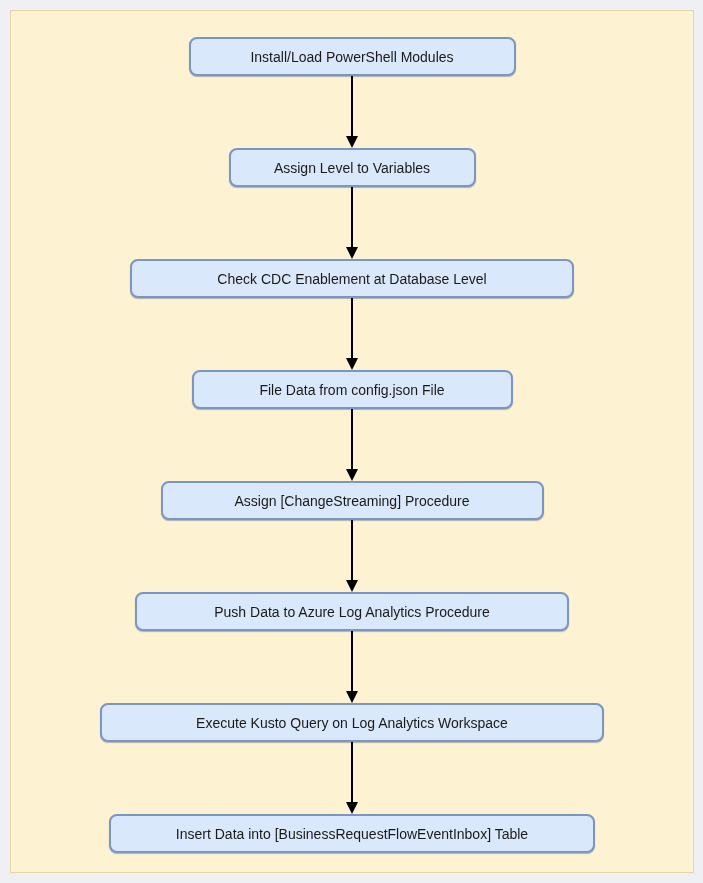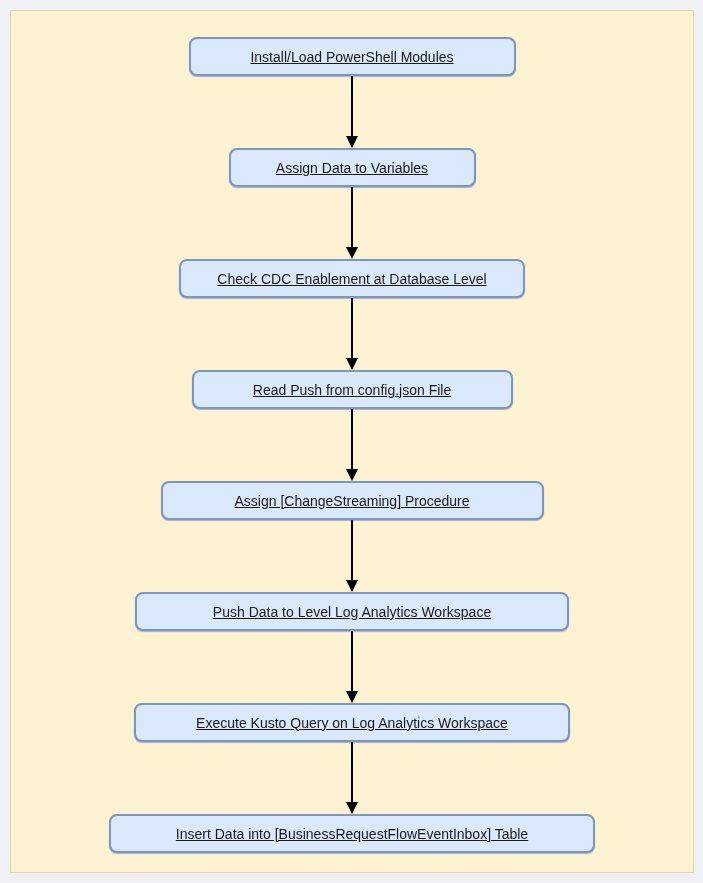--- a/index.html
+++ b/index.html
@@ -36,29 +36,28 @@
     border-radius:8px;
     box-shadow:0 1px 1px rgba(80,100,135,0.45);
     display:flex;
     align-items:center;
     justify-content:center;
     font-size:14px;
     color:var(--node-text);
     text-align:center;
     white-space:nowrap;
     flex:0 0 auto;
-    text-decoration:underline;
   }
   .w0{width:327px}
   .w1{width:247px}
-  .w2{width:346px}
+  .w2{width:444px}
   .w3{width:321px}
   .w4{width:383px}
   .w5{width:434px}
-  .w6{width:436px}
+  .w6{width:504px}
   .w7{width:486px}
   .arrow{
     flex:0 0 auto;
     position:relative;
     width:14px;
     height:72px;
   }
   .arrow .shaft{
     position:absolute;
     left:50%;
@@ -86,53 +85,53 @@
 
   <div class="node w0">
     <span>Install/Load PowerShell Modules</span>
   </div>
   <div class="arrow">
     <span class="shaft"></span>
     <span class="head"></span>
   </div>
 
   <div class="node w1">
-    <span>Assign Data to Variables</span>
+    <span>Assign Level to Variables</span>
   </div>
   <div class="arrow">
     <span class="shaft"></span>
     <span class="head"></span>
   </div>
 
   <div class="node w2">
     <span>Check CDC Enablement at Database Level</span>
   </div>
   <div class="arrow">
     <span class="shaft"></span>
     <span class="head"></span>
   </div>
 
   <div class="node w3">
-    <span>Read Push from config.json File</span>
+    <span>File Data from config.json File</span>
   </div>
   <div class="arrow">
     <span class="shaft"></span>
     <span class="head"></span>
   </div>
 
   <div class="node w4">
     <span>Assign [ChangeStreaming] Procedure</span>
   </div>
   <div class="arrow">
     <span class="shaft"></span>
     <span class="head"></span>
   </div>
 
   <div class="node w5">
-    <span>Push Data to Level Log Analytics Workspace</span>
+    <span>Push Data to Azure Log Analytics Procedure</span>
   </div>
   <div class="arrow">
     <span class="shaft"></span>
     <span class="head"></span>
   </div>
 
   <div class="node w6">
     <span>Execute Kusto Query on Log Analytics Workspace</span>
   </div>
   <div class="arrow">

